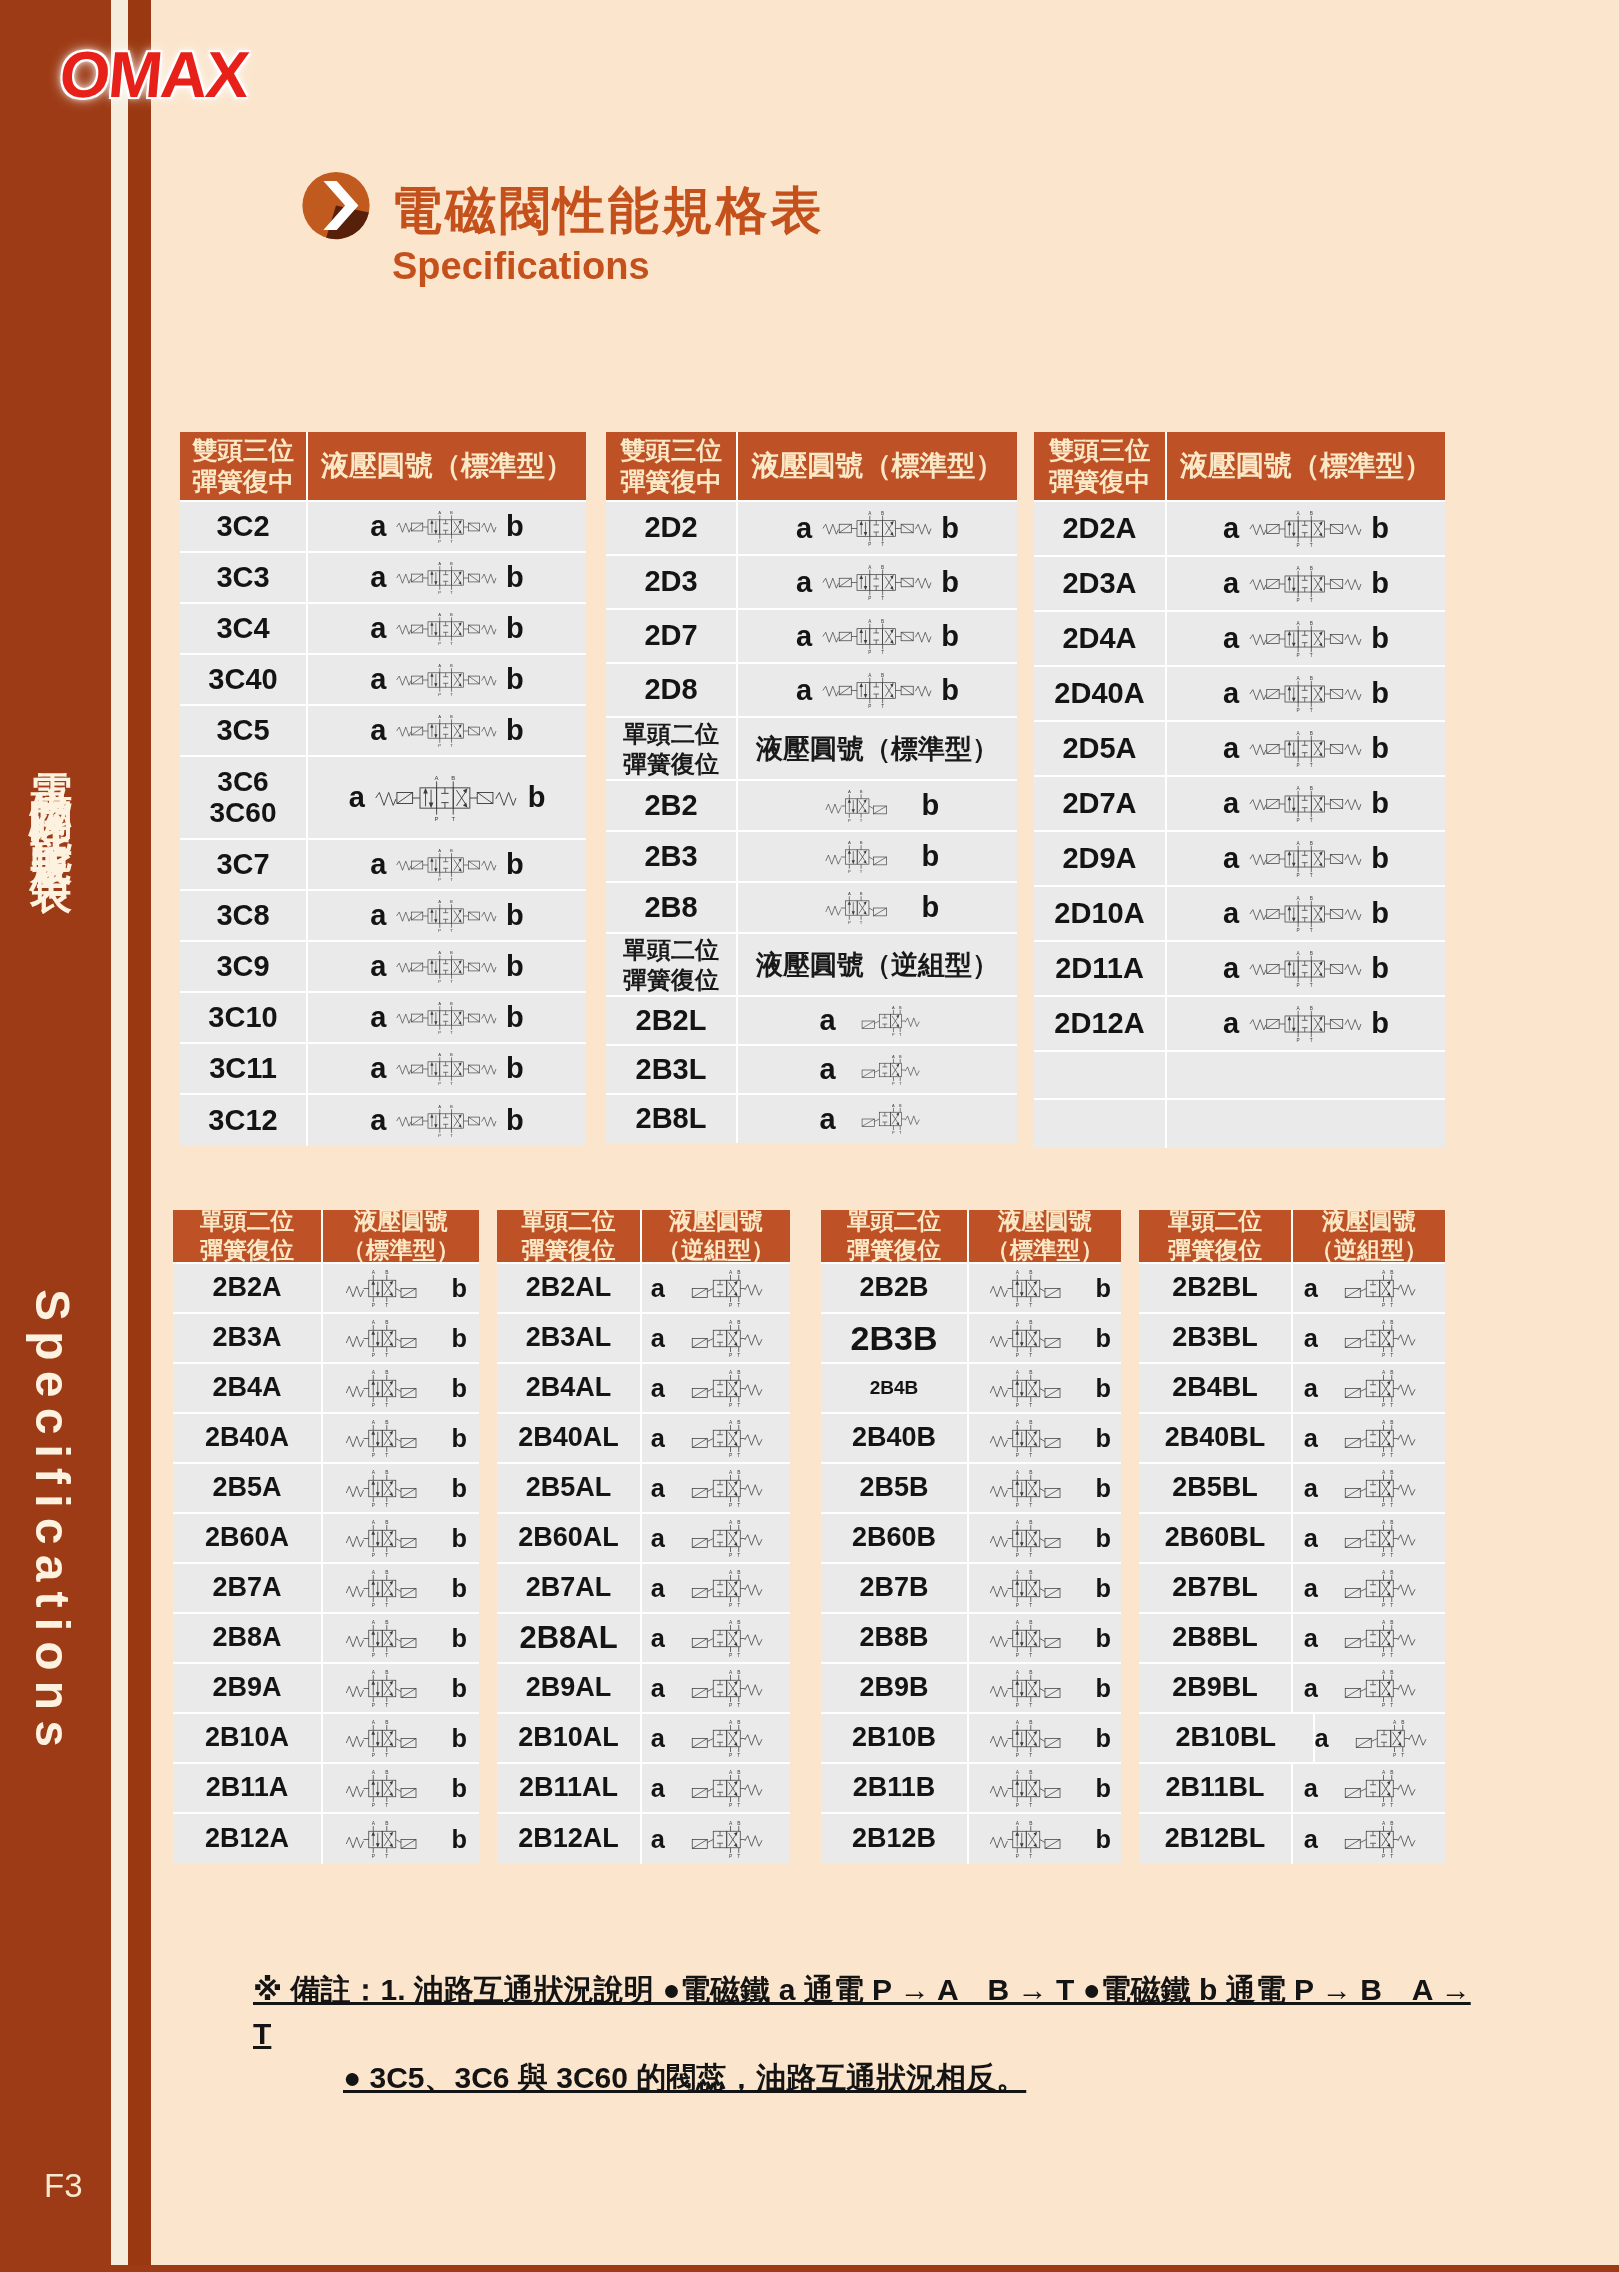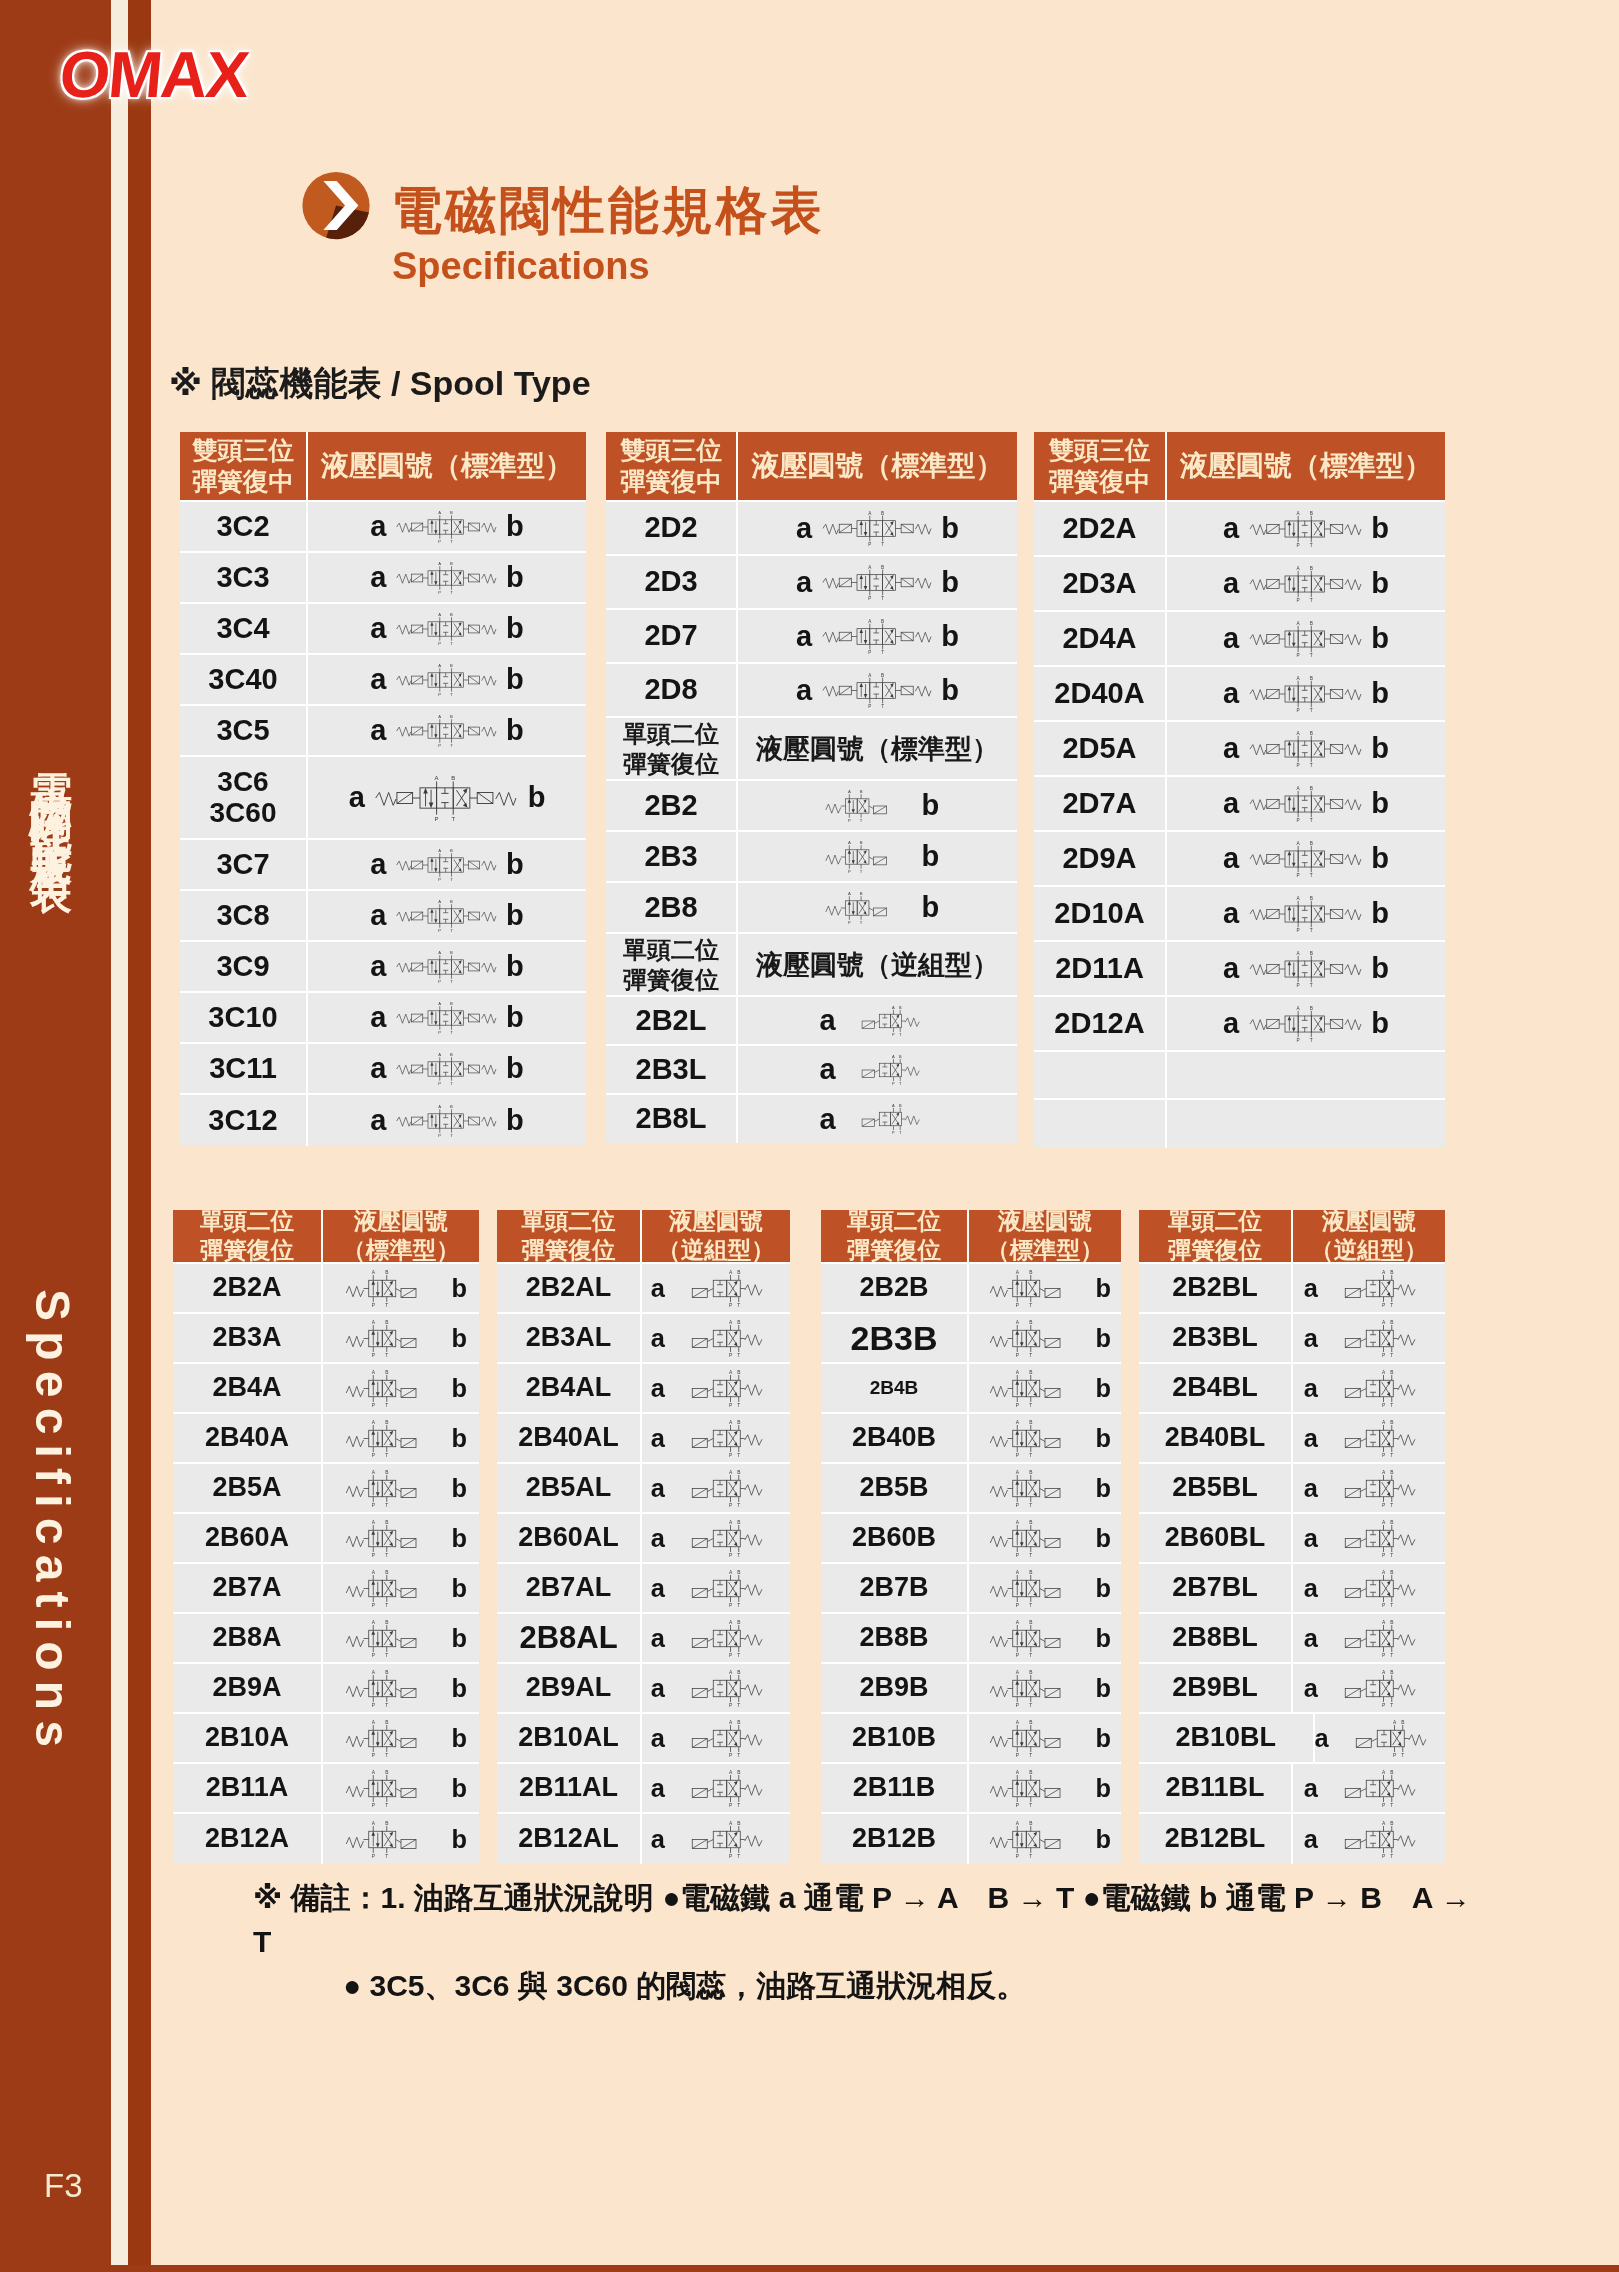--- a/index.html
+++ b/index.html
@@ -53,21 +53,21 @@
   .code.two{font-size:28px;}
   .symcell{display:flex;align-items:center;justify-content:center;gap:7.6px;}
   .ab{font-weight:bold;color:#141414;}
   .ab.top{font-size:29px;}
   .ab.bot{font-size:25.4px;}
   .vsvg{display:block;}
   .vsvg line,.vsvg polyline,.vsvg rect,.vsvg path{fill:none;stroke:#3c3c3c;stroke-width:2;}
   .vsvg polygon{fill:#3c3c3c;stroke:none;}
   .vsvg text{fill:#3c3c3c;font-size:13px;font-family:"Liberation Sans",sans-serif;}
   
-  .notes{position:absolute;left:253px;top:1876px;width:1238px;font-size:30px;font-weight:bold;color:#141414;line-height:44px;}
+  .notes{position:absolute;left:253px;top:1968px;width:1238px;font-size:30px;font-weight:bold;color:#141414;line-height:44px;text-decoration:underline;}
   .notes .indent{padding-left:90px;}
   .note-logo{color:#e7201a;font-style:italic;font-weight:bold;letter-spacing:-1.3px;font-size:32px;}
 </style>
 </head>
 <body>
 
 <div class="canvas">
   <div class="sidebar"></div>
   <div class="sidebar-gap"></div>
   <div class="stripe"></div>
@@ -80,21 +80,20 @@
   <div class="logo">OMAX</div>
 
   <svg class="arrow-badge" viewBox="0 0 100 100">
     <circle cx="50" cy="50" r="48" fill="#c05a1e"></circle>
     <path d="M50 50 L97 60 A48 48 0 0 1 36 96 Z" fill="#57200b"></path>
     <polygon points="32,15 63,50 32,85 51,85 82,50 51,15" fill="#ffffff"></polygon>
   </svg>
   <div class="title-zh">電磁閥性能規格表</div>
   <div class="title-en">Specifications</div>
 
-  <div class="section-label">※ 閥蕊機能表 / Spool Type</div>
 
   <div id="tables">
       <div class="tbl" style="left: 180px; top: 432px; width: 406px;">
         <div class="trow hdr" style="height:70px">
       <div class="c1" style="width:128px">
             <div>雙頭三位</div>
             <div>彈簧復中</div>
           </div>
       <div class="c2">
             <div>液壓圓號（標準型）</div>

